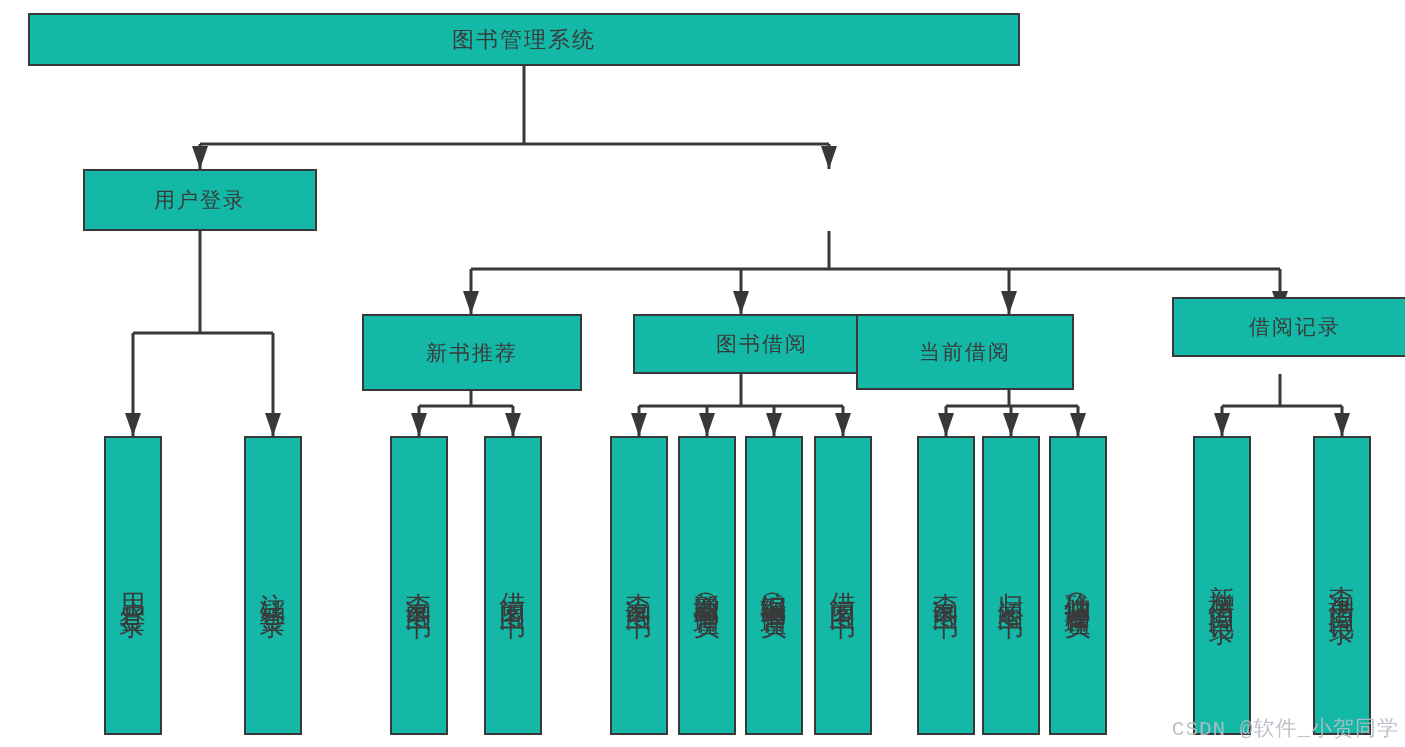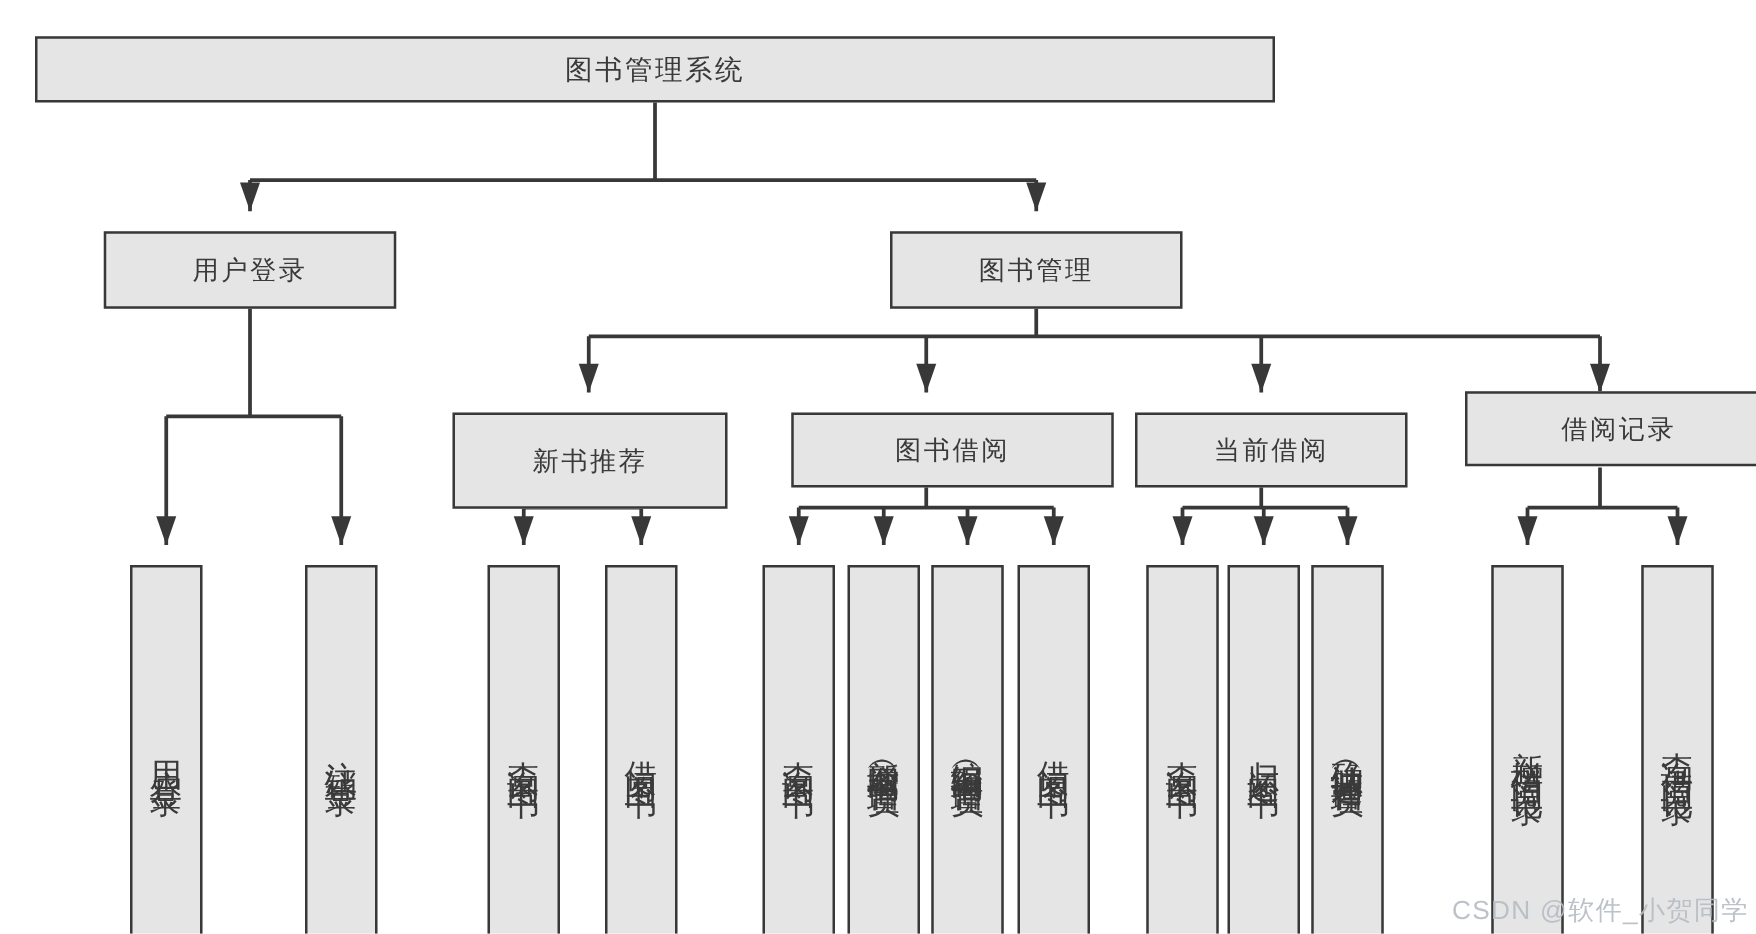--- a/index.html
+++ b/index.html
@@ -14,37 +14,37 @@
     position:relative;
     width:1405px;height:747px;
     background:#ffffff;
     overflow:hidden;
   }
   .connector-layer{position:absolute;left:0;top:0;width:1405px;height:747px;}
   .connector{stroke:var(--line);stroke-width:3;fill:none;}
   .arrowhead{fill:var(--line);stroke:none;}
   .node{
     position:absolute;box-sizing:border-box;
-    background:#e5e5e5;border:2.5px solid var(--line);
+    background:#14b8a6;border:2.5px solid var(--line);
     display:flex;align-items:center;justify-content:center;
-    color:var(--text);text-align:center;margin-top:16px;
+    color:var(--text);text-align:center;
   }
   .h{font-size:21px;letter-spacing:2px;white-space:nowrap;}
   .root{font-size:22px;}
   .v{
     writing-mode:vertical-rl;text-orientation:mixed;
     font-size:26px;letter-spacing:7px;line-height:1;
     overflow:hidden;
   }
   .v.long{letter-spacing:3px;}
   .watermark{
     position:absolute;right:6px;bottom:5px;
     font-size:21px;letter-spacing:1px;
     color:var(--watermark);opacity:0.92;
-    white-space:nowrap;z-index:5;
+    white-space:nowrap;z-index:5;font-family:Liberation Mono, monospace;
   }
 </style>
 </head>
 <body>
 
 <div class="canvas">
 
   <svg class="connector-layer" viewBox="0 0 1405 747" xmlns="http://www.w3.org/2000/svg">
     <g>
       <path class="connector" d="M524,66 V144 M200,144 H829 M200,144 V169 M829,144 V169"></path>
@@ -84,25 +84,24 @@
     <g>
       <path class="connector" d="M1280,374 V406 M1222,406 H1342 M1222,406 V436 M1342,406 V436"></path>
       <polygon class="arrowhead" points="1214,413 1230,413 1222,436"></polygon>
       <polygon class="arrowhead" points="1334,413 1350,413 1342,436"></polygon>
     </g>
   </svg>
 
   <div class="node h root" style="left:28px;top:13px;width:992px;height:53px">图书管理系统</div>
 
   <div class="node h" style="left:83px;top:169px;width:234px;height:62px">用户登录</div>
-  <div class="node h" style="left:712px;top:169px;width:234px;height:62px">图书管理</div>
 
   <div class="node h" style="left:362px;top:314px;width:220px;height:77px">新书推荐</div>
   <div class="node h" style="left:633px;top:314px;width:258px;height:60px">图书借阅</div>
-  <div class="node h" style="left:908px;top:314px;width:218px;height:60px">当前借阅</div>
+  <div class="node h" style="left:856px;top:314px;width:218px;height:76px">当前借阅</div>
   <div class="node h" style="left:1172px;top:297px;width:246px;height:60px">借阅记录</div>
 
   <div class="node v" style="left:104px;top:436px;width:58px;height:299px">用户登录</div>
   <div class="node v" style="left:244px;top:436px;width:58px;height:299px">注销登录</div>
 
   <div class="node v" style="left:390px;top:436px;width:58px;height:299px">查询图书</div>
   <div class="node v" style="left:484px;top:436px;width:58px;height:299px">借阅图书</div>
 
   <div class="node v" style="left:610px;top:436px;width:58px;height:299px">查询图书</div>
   <div class="node v long" style="left:678px;top:436px;width:58px;height:299px">新增图书（管理员）</div>

